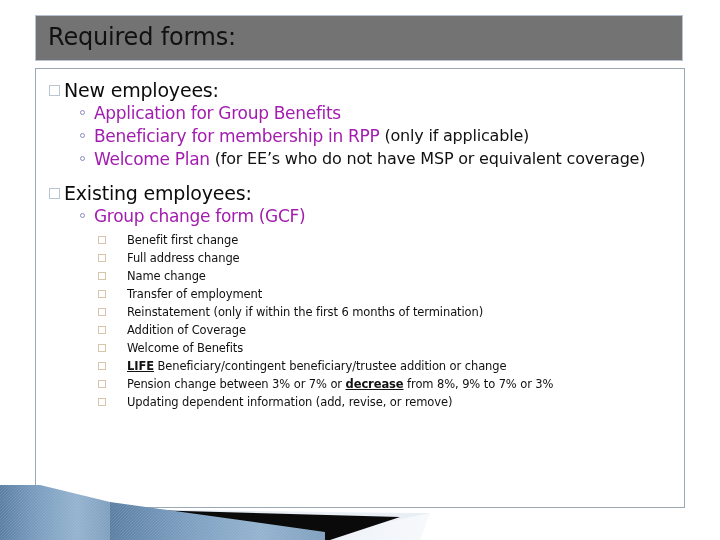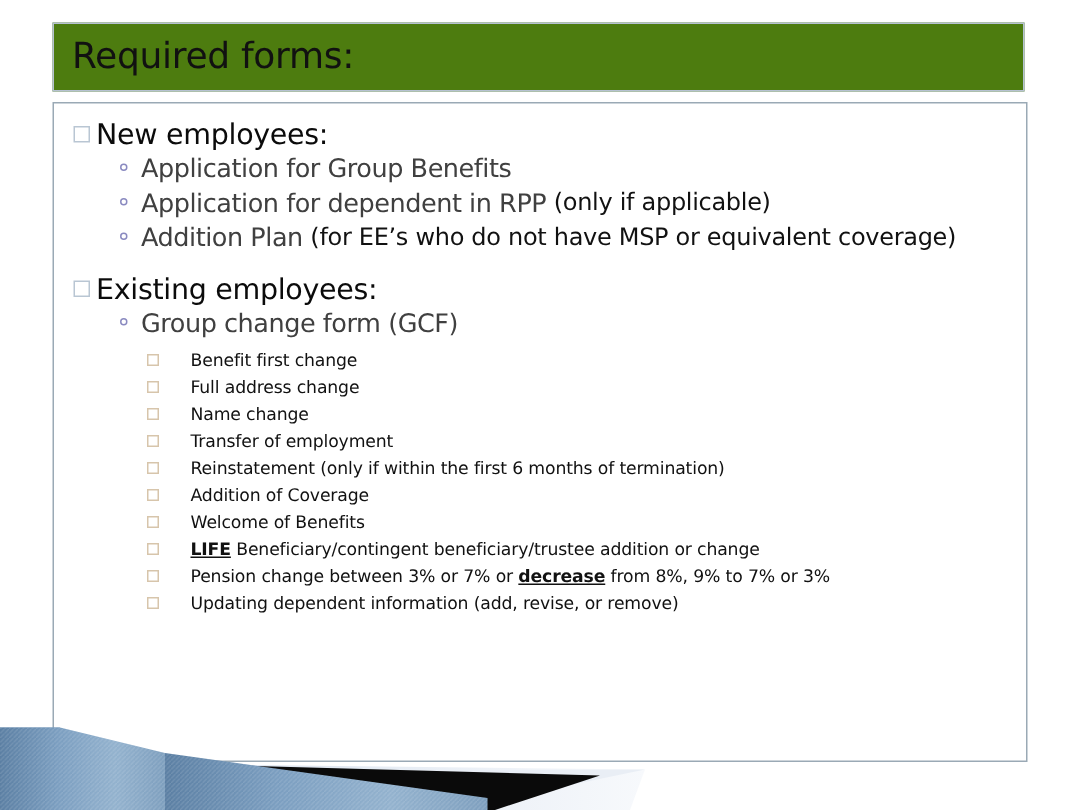--- a/index.html
+++ b/index.html
@@ -35,21 +35,21 @@
     pointer-events: none;
   }
 
   
   .title-box {
     position: absolute;
     left: 35px;
     top: 15px;
     width: 648px;
     height: 46px;
-    background: #4d7c0f;
+    background: #737373;
     border: 1px solid #b6c2d2;
     box-sizing: border-box;
   }
   .title-text {
     position: absolute;
     left: 12px;
     top: 7px;
     font-size: 24px;
     color: #111111;
     font-family: "DejaVu Sans", sans-serif;
@@ -117,21 +117,21 @@
     border: 1px solid #8a8ac0;
     border-radius: 50%;
     box-sizing: border-box;
     margin-right: 9px;
     flex: 0 0 auto;
     position: relative;
     top: -4px;
   }
   .lvl2 .lvl2-text {
     font-family: "DejaVu Sans", sans-serif;
-    color: #404040;
+    color: #a21caf;
     letter-spacing: -0.3px;
     white-space: nowrap;
   }
   .lvl2 .lvl2-note {
     font-size: 16px;
     color: #111111;
     margin-left: 5px;
     letter-spacing: -0.2px;
     white-space: nowrap;
     position: relative;
@@ -192,27 +192,27 @@
       </div>
 
       <div class="lvl2">
         <span class="bullet-circ"></span>
         <span class="lvl2-text">Application for Group Benefits</span>
         <span class="lvl2-note"></span>
       </div>
 
       <div class="lvl2">
         <span class="bullet-circ"></span>
-        <span class="lvl2-text">Application for dependent in RPP</span>
+        <span class="lvl2-text">Beneficiary for membership in RPP</span>
         <span class="lvl2-note">(only if applicable)</span>
       </div>
 
       <div class="lvl2 gap-after-group">
         <span class="bullet-circ"></span>
-        <span class="lvl2-text">Addition Plan</span>
+        <span class="lvl2-text">Welcome Plan</span>
         <span class="lvl2-note">(for EE’s who do not have MSP or equivalent coverage)</span>
       </div>
 
       <div class="lvl1 second">
         <span class="bullet-sq"></span>
         <span class="lvl1-text">Existing employees:</span>
       </div>
 
       <div class="lvl2">
         <span class="bullet-circ"></span>

